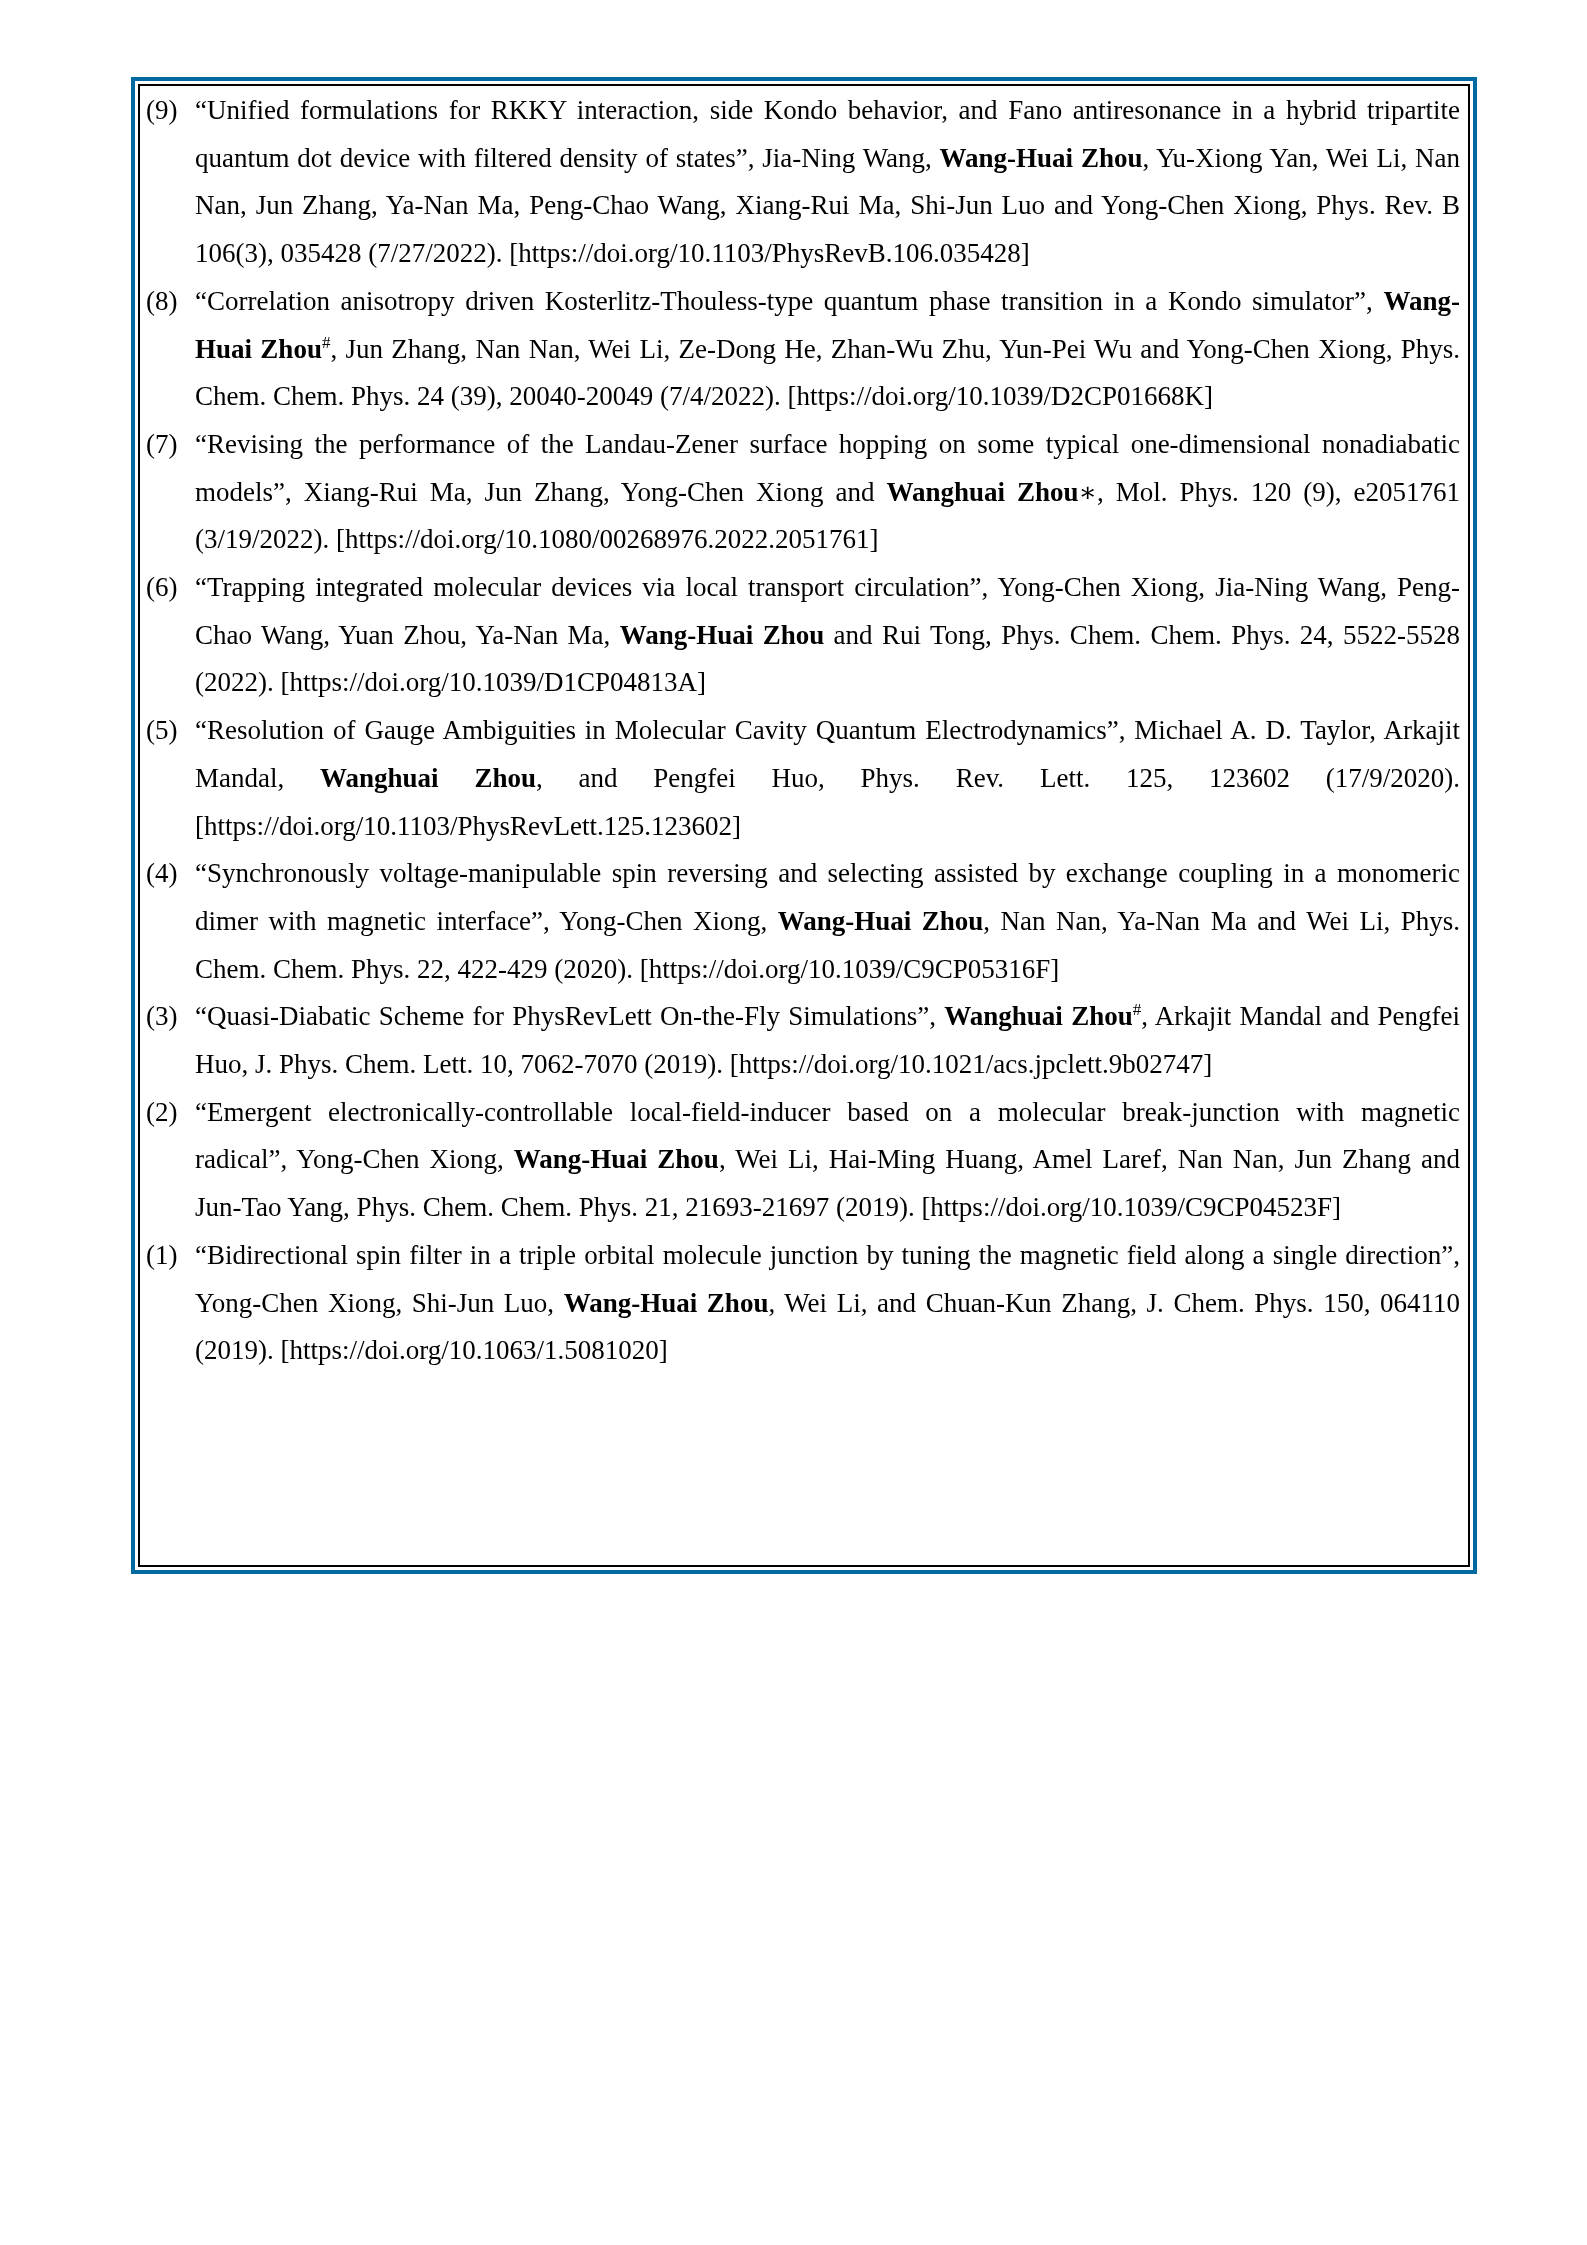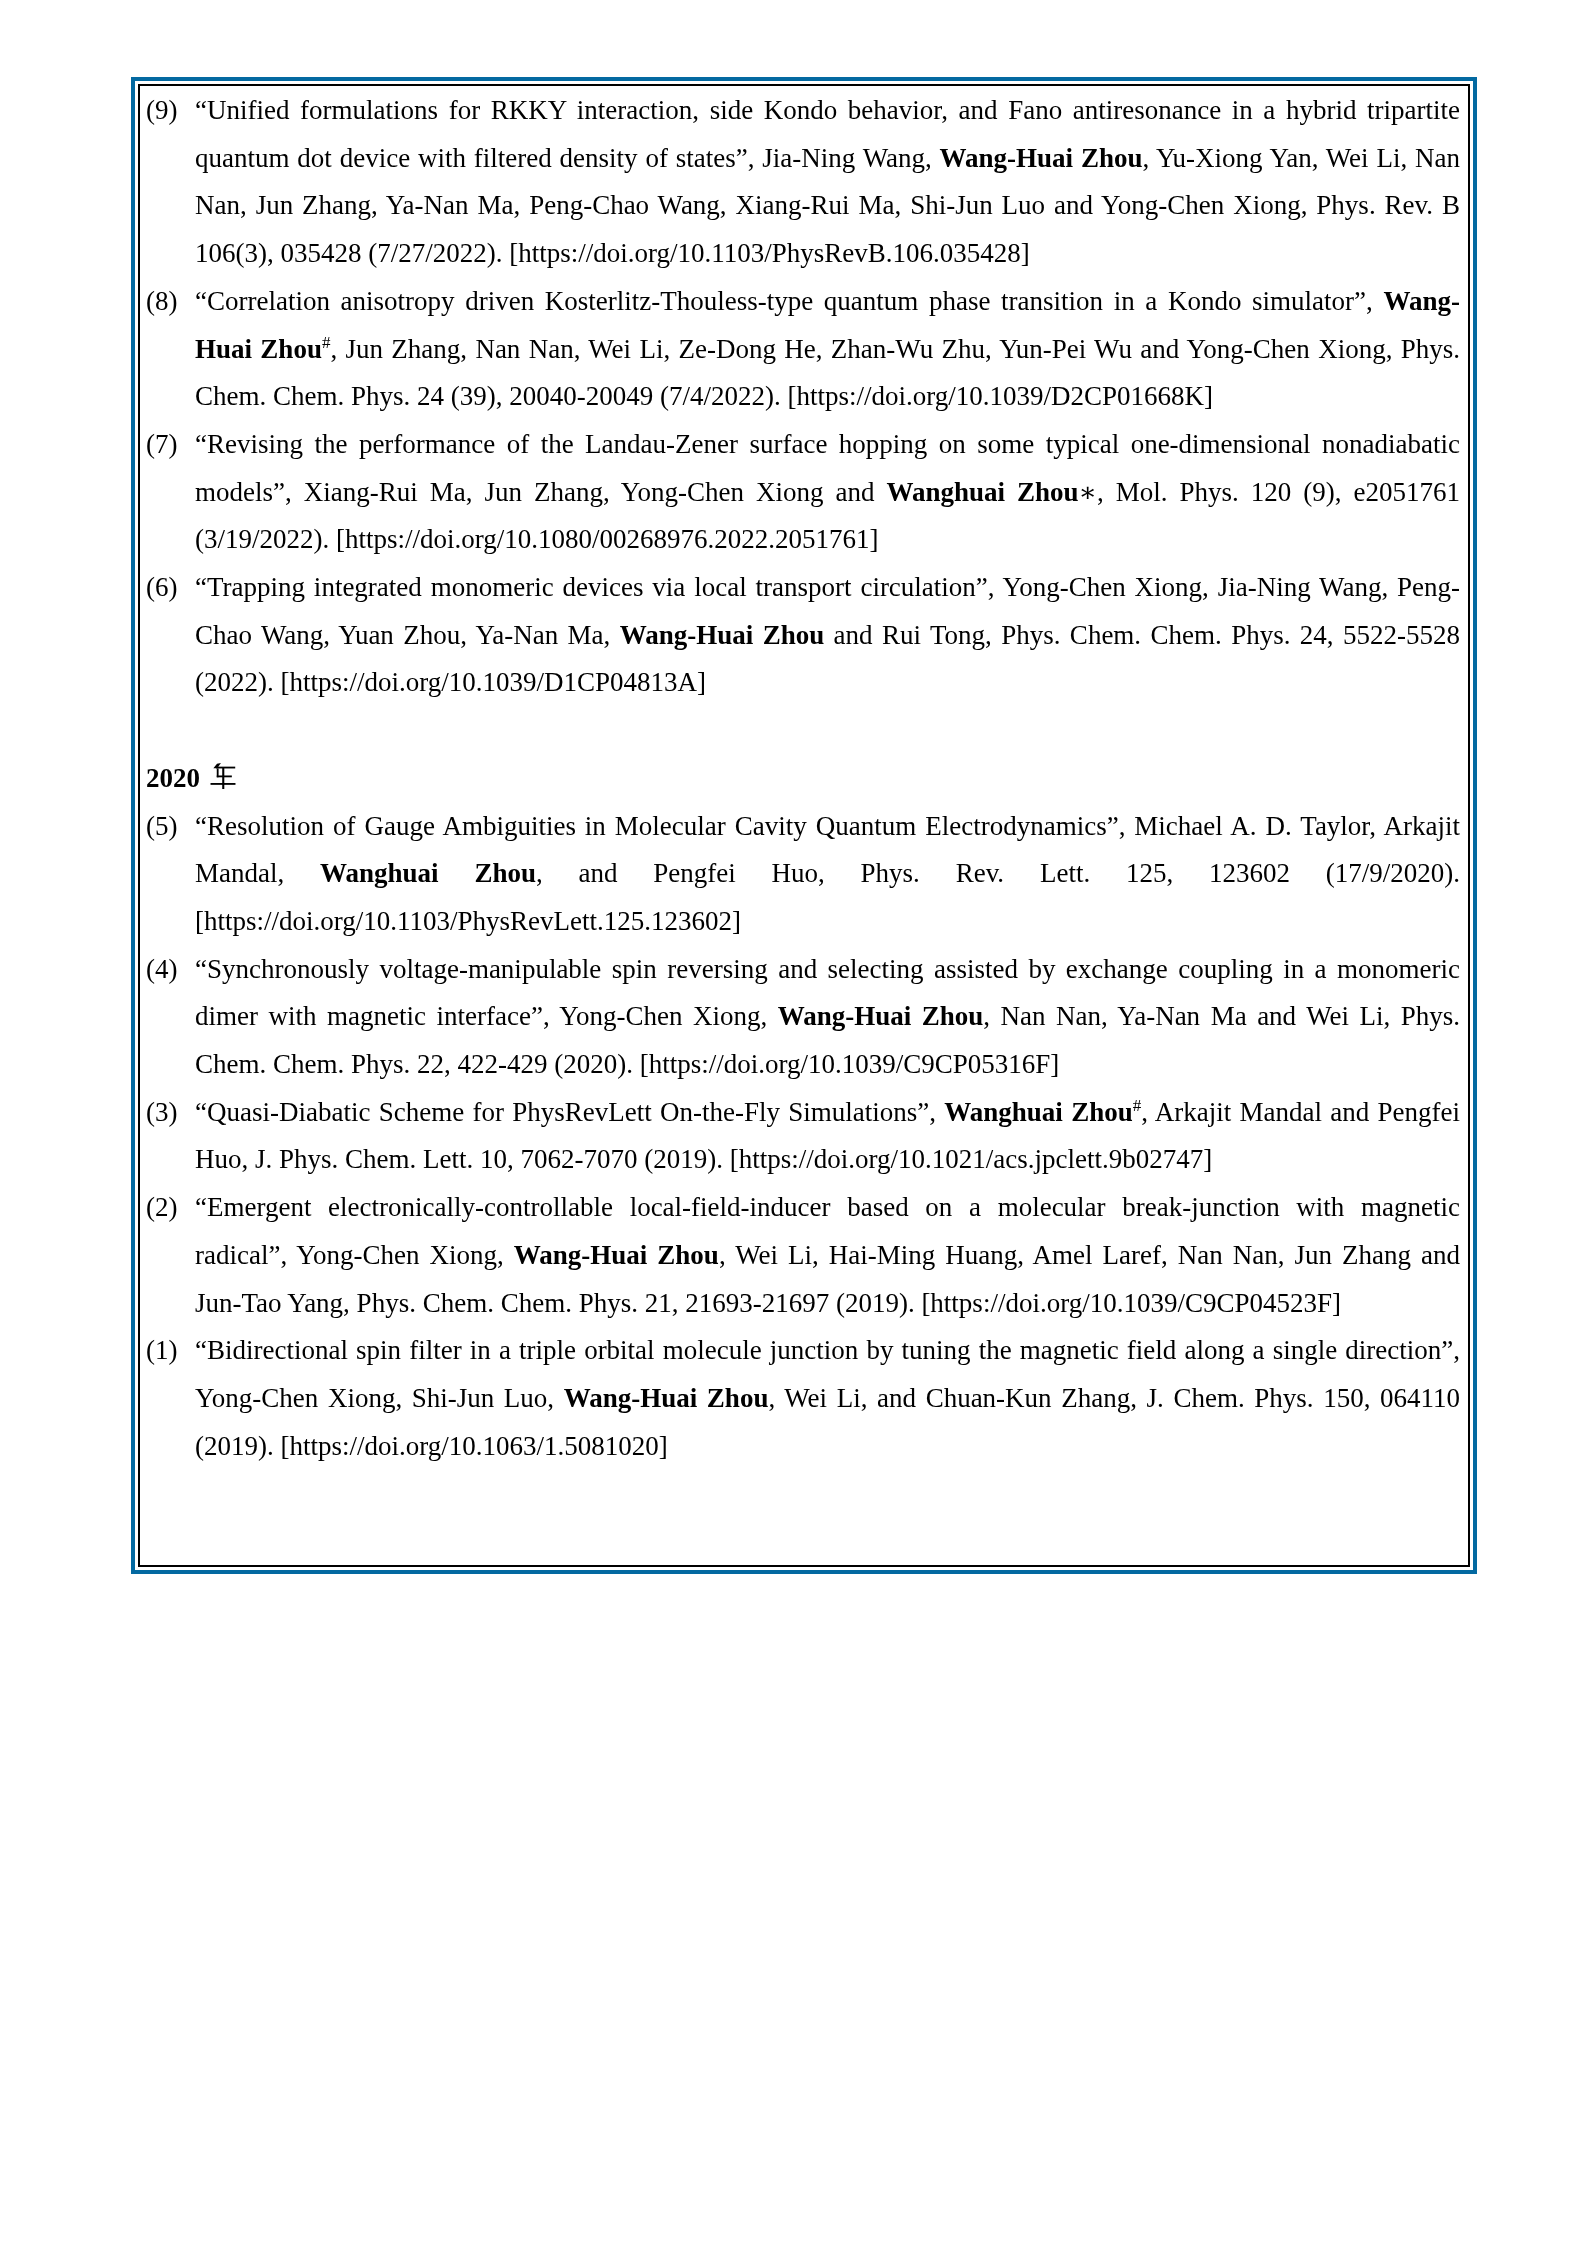--- a/index.html
+++ b/index.html
@@ -70,29 +70,24 @@
 </svg>
 
 <div class="page">
   <div class="pub-box-outer">
     <div class="pub-box-inner">
 
       <div class="section">
         <div class="pub"><span class="num">(9)</span><span class="body"><span>“Unified formulations for RKKY interaction, side Kondo behavior, and Fano antiresonance in a hybrid tripartite quantum dot device with filtered density of states”, Jia-Ning Wang, </span><span class="bold">Wang-Huai Zhou</span><span>, Yu-Xiong Yan, Wei Li, Nan Nan, Jun Zhang, Ya-Nan Ma, Peng-Chao Wang, Xiang-Rui Ma, Shi-Jun Luo and Yong-Chen Xiong, Phys. Rev. B 106(3), 035428 (7/27/2022). [https://doi.org/10.1103/PhysRevB.106.035428]</span></span></div>
         <div class="pub"><span class="num">(8)</span><span class="body"><span>“Correlation anisotropy driven Kosterlitz-Thouless-type quantum phase transition in a Kondo simulator”, </span><span class="bold">Wang-Huai Zhou</span><span class="sup">#</span><span>, Jun Zhang, Nan Nan, Wei Li, Ze-Dong He, Zhan-Wu Zhu, Yun-Pei Wu and Yong-Chen Xiong, Phys. Chem. Chem. Phys. 24 (39), 20040-20049 (7/4/2022). [https://doi.org/10.1039/D2CP01668K]</span></span></div>
         <div class="pub"><span class="num">(7)</span><span class="body"><span>“Revising the performance of the Landau-Zener surface hopping on some typical one-dimensional nonadiabatic models”, Xiang-Rui Ma, Jun Zhang, Yong-Chen Xiong and </span><span class="bold">Wanghuai Zhou</span><span>∗, Mol. Phys. 120 (9), e2051761 (3/19/2022). [https://doi.org/10.1080/00268976.2022.2051761]</span></span></div>
-        <div class="pub"><span class="num">(6)</span><span class="body"><span>“Trapping integrated monomeric devices via local transport circulation”, Yong-Chen Xiong, Jia-Ning Wang, Peng-Chao Wang, Yuan Zhou, Ya-Nan Ma, </span><span class="bold">Wang-Huai Zhou</span><span> and Rui Tong, Phys. Chem. Chem. Phys. 24, 5522-5528 (2022). [https://doi.org/10.1039/D1CP04813A]</span></span></div>
+        <div class="pub"><span class="num">(6)</span><span class="body"><span>“Trapping integrated molecular devices via local transport circulation”, Yong-Chen Xiong, Jia-Ning Wang, Peng-Chao Wang, Yuan Zhou, Ya-Nan Ma, </span><span class="bold">Wang-Huai Zhou</span><span> and Rui Tong, Phys. Chem. Chem. Phys. 24, 5522-5528 (2022). [https://doi.org/10.1039/D1CP04813A]</span></span></div>
       </div>
 
       <div class="section">
-        <div class="section-header">
-          <span>2020</span><svg class="year-glyph" viewBox="0 0 100 100" aria-label="年">
-              <use href="#nian-glyph"></use>
-            </svg>
-        </div>
         <div class="pub"><span class="num">(5)</span><span class="body"><span>“Resolution of Gauge Ambiguities in Molecular Cavity Quantum Electrodynamics”, Michael A. D. Taylor, Arkajit Mandal, </span><span class="bold">Wanghuai Zhou</span><span>, and Pengfei Huo, Phys. Rev. Lett. 125, 123602 (17/9/2020). [https://doi.org/10.1103/PhysRevLett.125.123602]</span></span></div>
         <div class="pub"><span class="num">(4)</span><span class="body"><span>“Synchronously voltage-manipulable spin reversing and selecting assisted by exchange coupling in a monomeric dimer with magnetic interface”, Yong-Chen Xiong, </span><span class="bold">Wang-Huai Zhou</span><span>, Nan Nan, Ya-Nan Ma and Wei Li, Phys. Chem. Chem. Phys. 22, 422-429 (2020). [https://doi.org/10.1039/C9CP05316F]</span></span></div>
       </div>
 
       <div class="section">
         <div class="pub"><span class="num">(3)</span><span class="body"><span>“Quasi-Diabatic Scheme for PhysRevLett On-the-Fly Simulations”, </span><span class="bold">Wanghuai Zhou</span><span class="sup">#</span><span>, Arkajit Mandal and Pengfei Huo, J. Phys. Chem. Lett. 10, 7062-7070 (2019). [https://doi.org/10.1021/acs.jpclett.9b02747]</span></span></div>
         <div class="pub"><span class="num">(2)</span><span class="body"><span>“Emergent electronically-controllable local-field-inducer based on a molecular break-junction with magnetic radical”, Yong-Chen Xiong, </span><span class="bold">Wang-Huai Zhou</span><span>, Wei Li, Hai-Ming Huang, Amel Laref, Nan Nan, Jun Zhang and Jun-Tao Yang, Phys. Chem. Chem. Phys. 21, 21693-21697 (2019). [https://doi.org/10.1039/C9CP04523F]</span></span></div>
         <div class="pub"><span class="num">(1)</span><span class="body"><span>“Bidirectional spin filter in a triple orbital molecule junction by tuning the magnetic field along a single direction”, Yong-Chen Xiong, Shi-Jun Luo, </span><span class="bold">Wang-Huai Zhou</span><span>, Wei Li, and Chuan-Kun Zhang, J. Chem. Phys. 150, 064110 (2019). [https://doi.org/10.1063/1.5081020]</span></span></div>
       </div>
 

